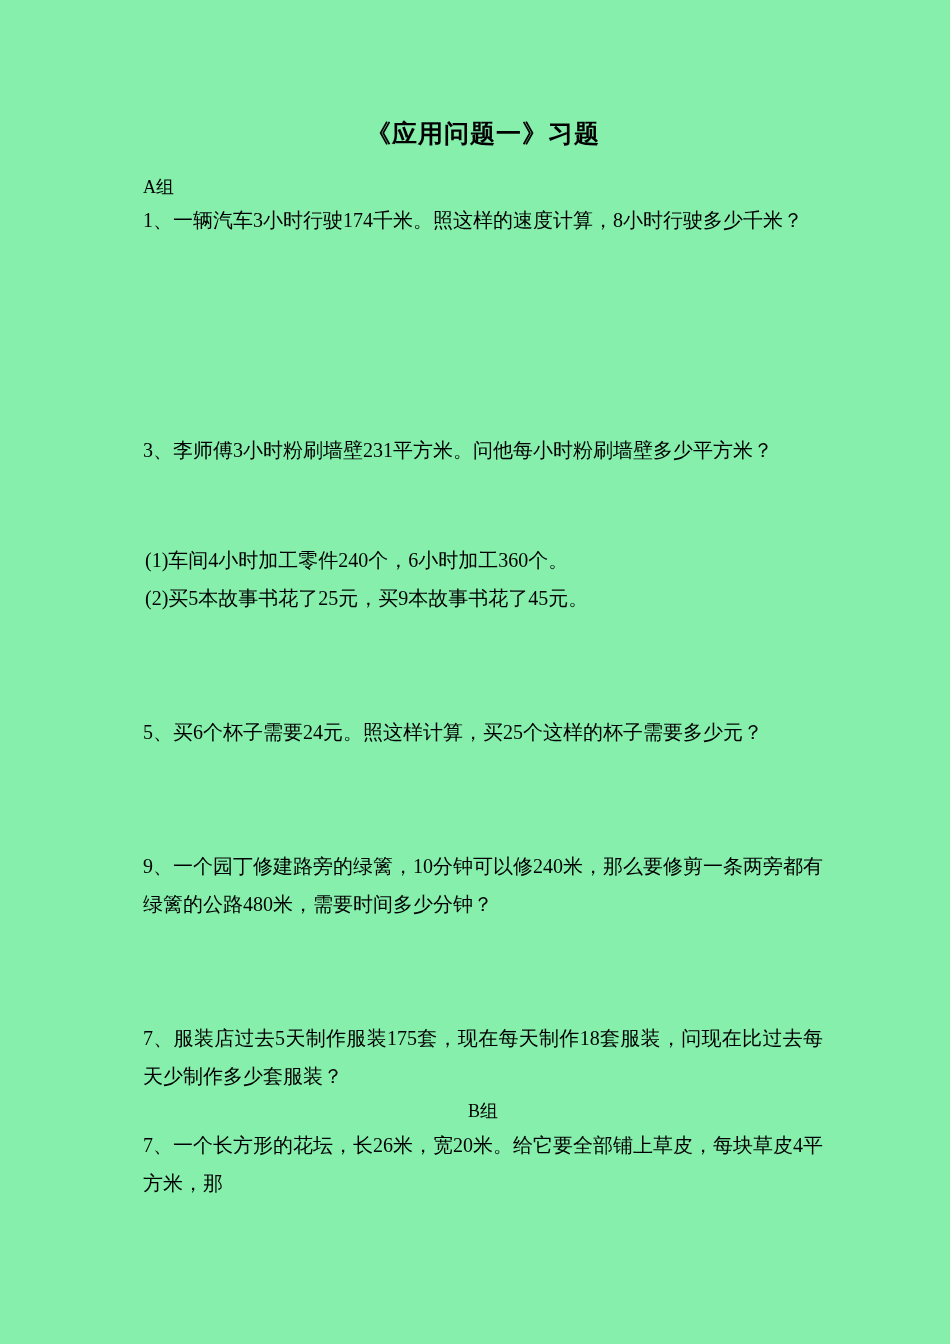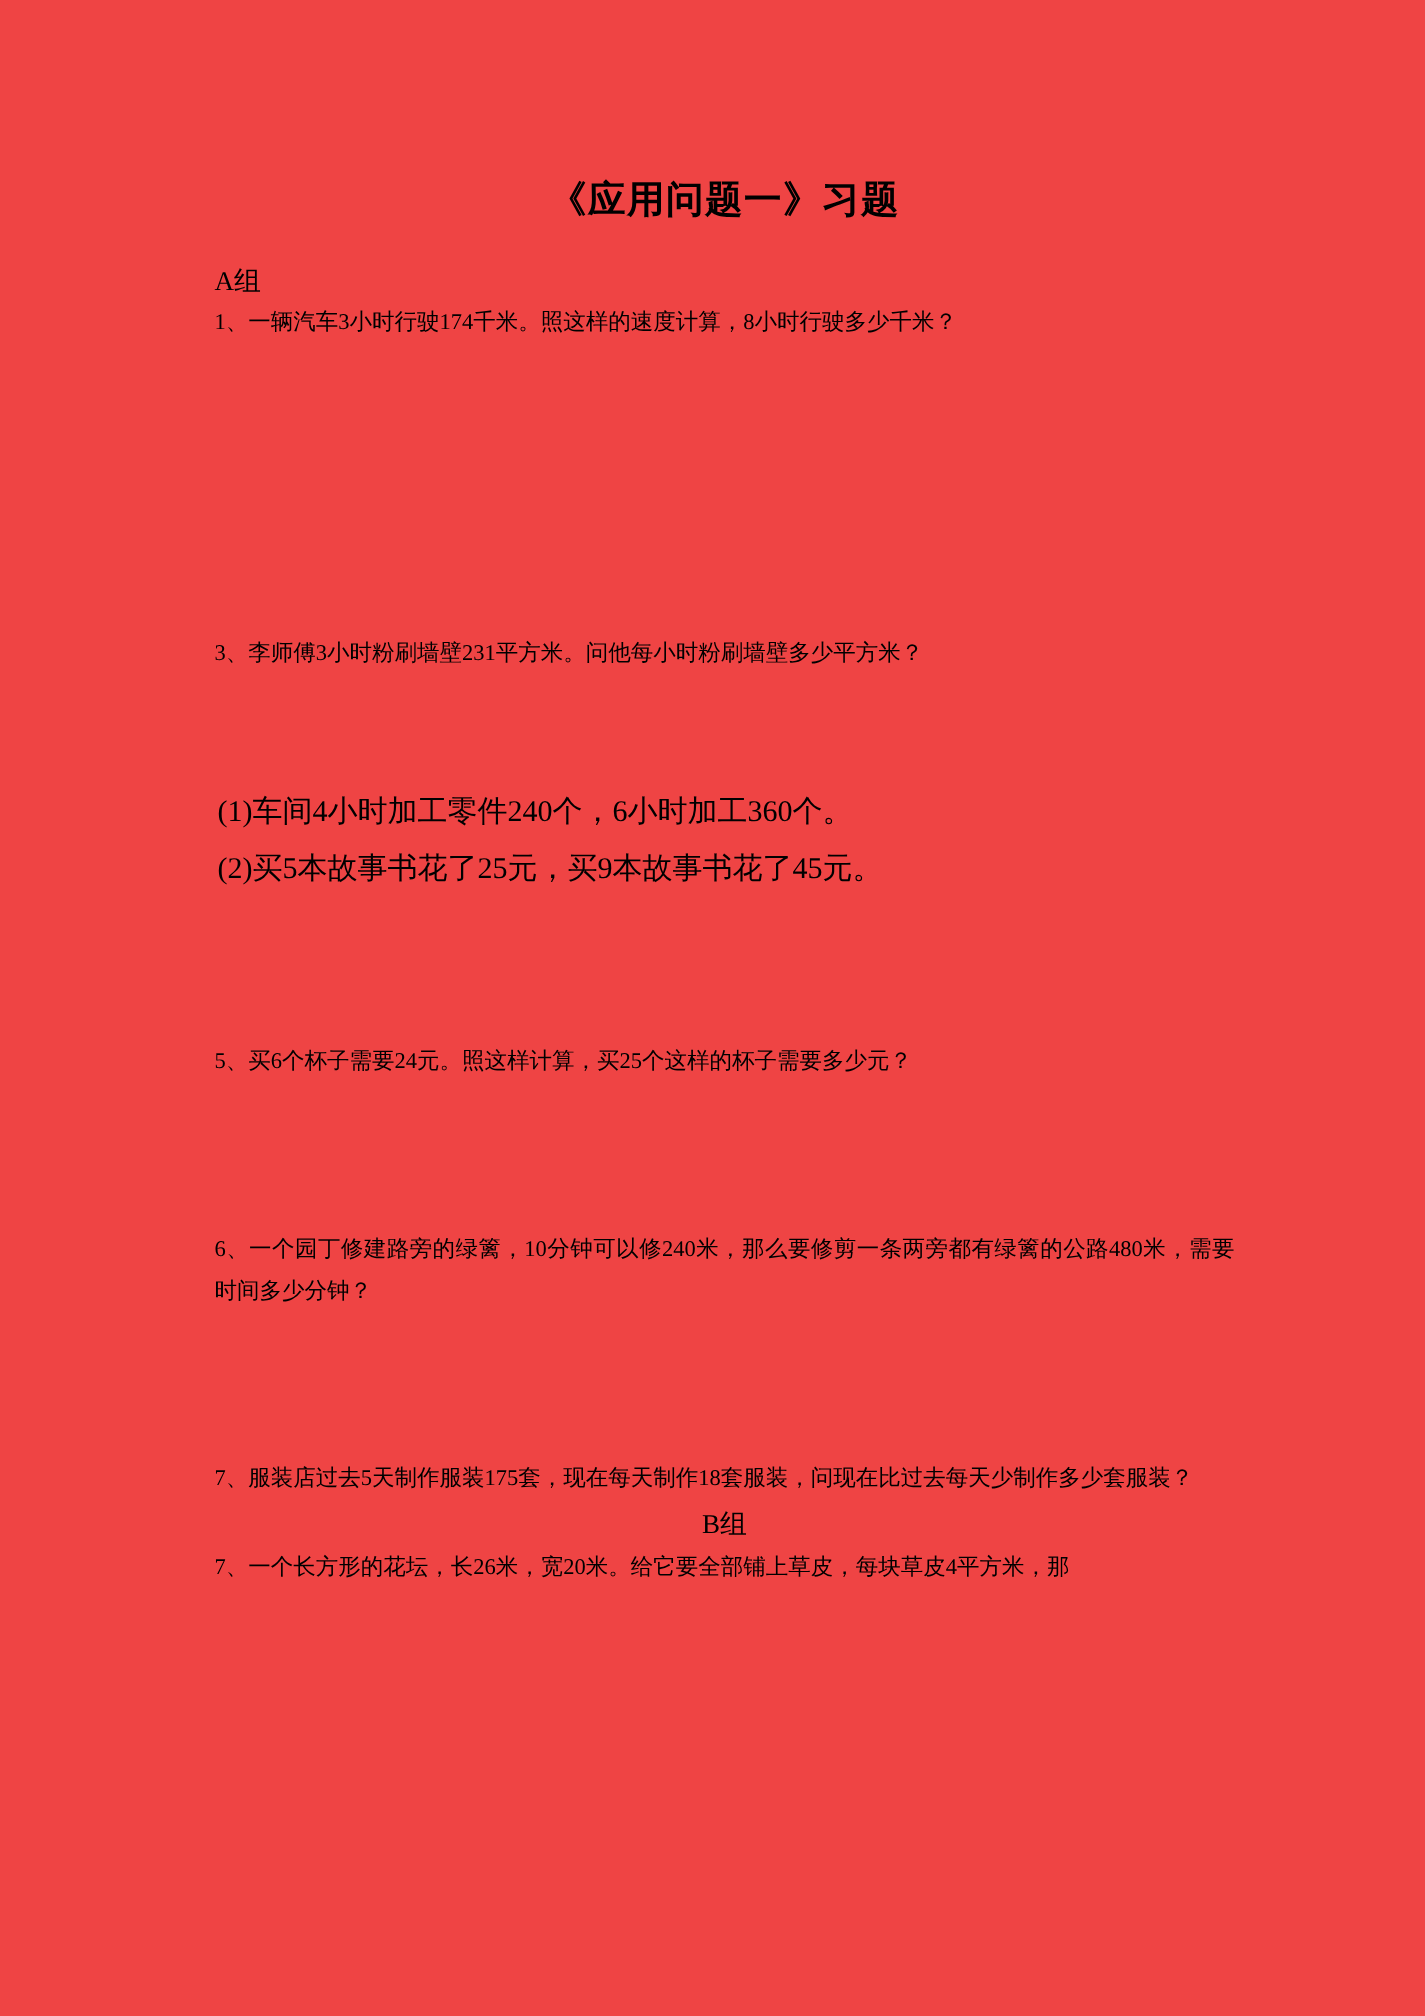--- a/index.html
+++ b/index.html
@@ -4,21 +4,21 @@
 <style>
   html, body {
     margin: 0;
     padding: 0;
     background: #ffffff;
   }
   .page {
     position: relative;
     width: 950px;
     height: 1344px;
-    background: #ef4444;
+    background: #86efac;
     margin: 0 auto;
     font-family: "Liberation Serif", "DejaVu Serif", serif;
     color: #000000;
     overflow: hidden;
   }
   .content {
     position: absolute;
     left: 143px;
     top: 0;
     width: 680px;
@@ -32,21 +32,21 @@
     margin-top: 118px;
     margin-bottom: 0;
     line-height: 1.3;
   }
   .group-label {
     font-size: 18px;
     line-height: 1.6;
     margin-top: 22px;
   }
   .q {
-    font-size: 15px;
+    font-size: 20px;
     line-height: 1.9;
     text-align: justify;
   }
   .sub {
     font-size: 20px;
     line-height: 1.9;
     padding-left: 2px;
   }
   .spacer-lg { height: 96px; }
   .spacer-md { height: 72px; }
@@ -70,21 +70,21 @@
     <div class="q">3、李师傅3小时粉刷墙壁231平方米。问他每小时粉刷墙壁多少平方米？</div>
     <div class="spacer-md"></div>
 
     <div class="sub">(1)车间4小时加工零件240个，6小时加工360个。</div>
     <div class="sub">(2)买5本故事书花了25元，买9本故事书花了45元。</div>
     <div class="spacer-lg"></div>
 
     <div class="q">5、买6个杯子需要24元。照这样计算，买25个这样的杯子需要多少元？</div>
     <div class="spacer-lg"></div>
 
-    <div class="q">6、一个园丁修建路旁的绿篱，10分钟可以修240米，那么要修剪一条两旁都有绿篱的公路480米，需要时间多少分钟？</div>
+    <div class="q">9、一个园丁修建路旁的绿篱，10分钟可以修240米，那么要修剪一条两旁都有绿篱的公路480米，需要时间多少分钟？</div>
     <div class="spacer-lg"></div>
 
     <div class="q">7、服装店过去5天制作服装175套，现在每天制作18套服装，问现在比过去每天少制作多少套服装？</div>
 
     <div class="group-label tight" style="margin-top:2px">B组</div>
 
     <div class="q">7、一个长方形的花坛，长26米，宽20米。给它要全部铺上草皮，每块草皮4平方米，那</div>
 
   </div>
 </div>

